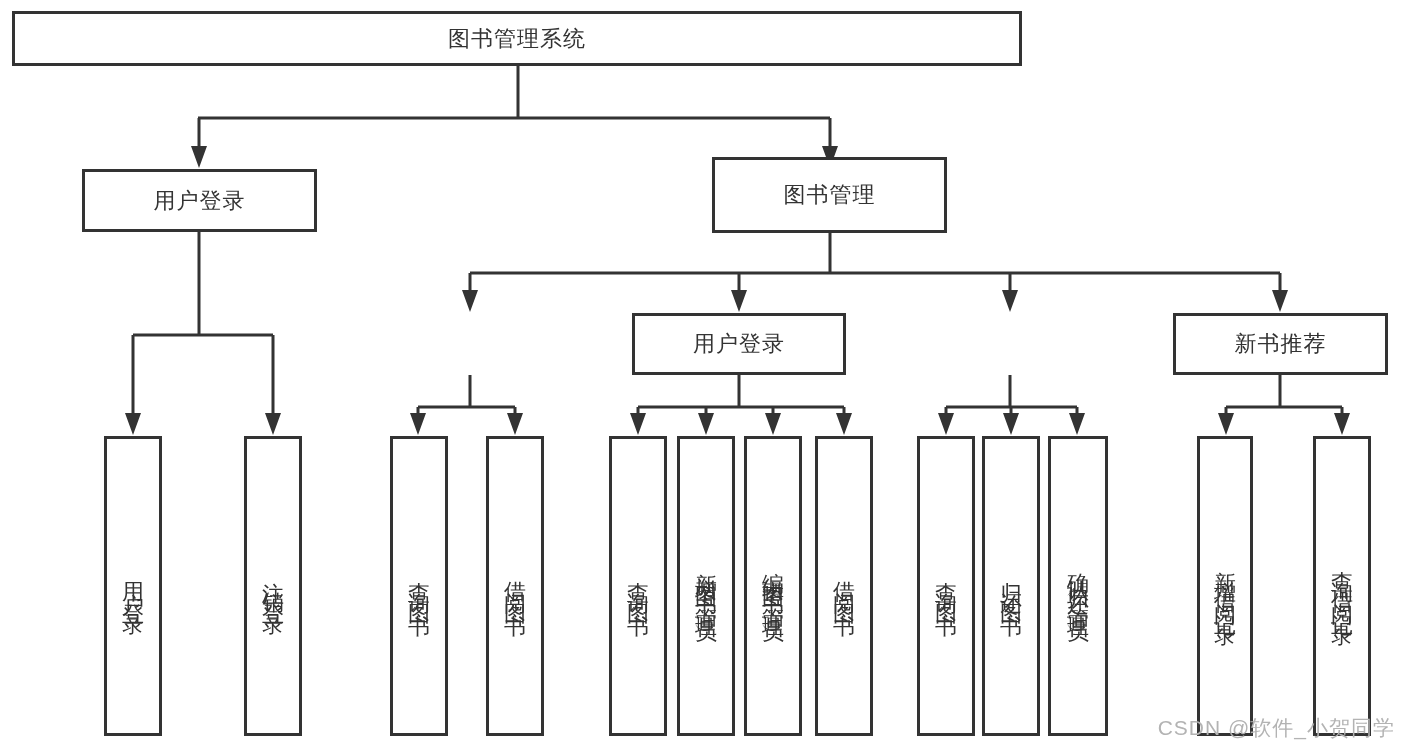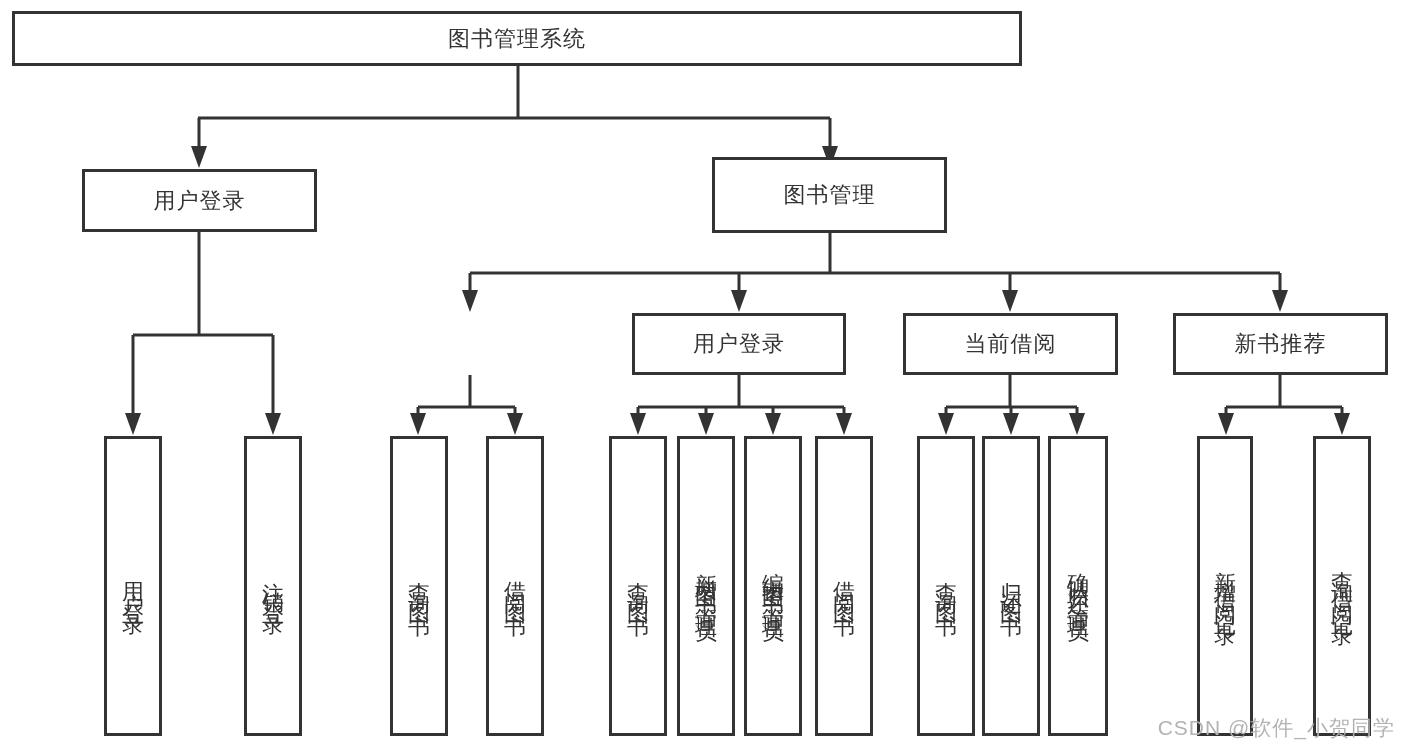--- a/index.html
+++ b/index.html
@@ -69,21 +69,20 @@
       M1218,413 L1234,413 L1226,435 Z
       M1334,413 L1350,413 L1342,435 Z"></path>
   </svg>
 
   <div class="box h" style="left:12px;top:11px;width:1010px;height:55px">图书管理系统</div>
 
   <div class="box h" style="left:82px;top:169px;width:235px;height:63px">用户登录</div>
   <div class="box h" style="left:712px;top:157px;width:235px;height:76px">图书管理</div>
 
   <div class="box h" style="left:632px;top:313px;width:214px;height:62px">用户登录</div>
-  <div class="box h" style="left:903px;top:313px;width:215px;height:62px">当前借阅</div>
   <div class="box h" style="left:1173px;top:313px;width:215px;height:62px">新书推荐</div>
 
   <div class="box v" style="left:104px">
     <span class="vtext">用户登录</span>
   </div>
   <div class="box v" style="left:244px">
     <span class="vtext">注销登录</span>
   </div>
 
   <div class="box v" style="left:390px">

